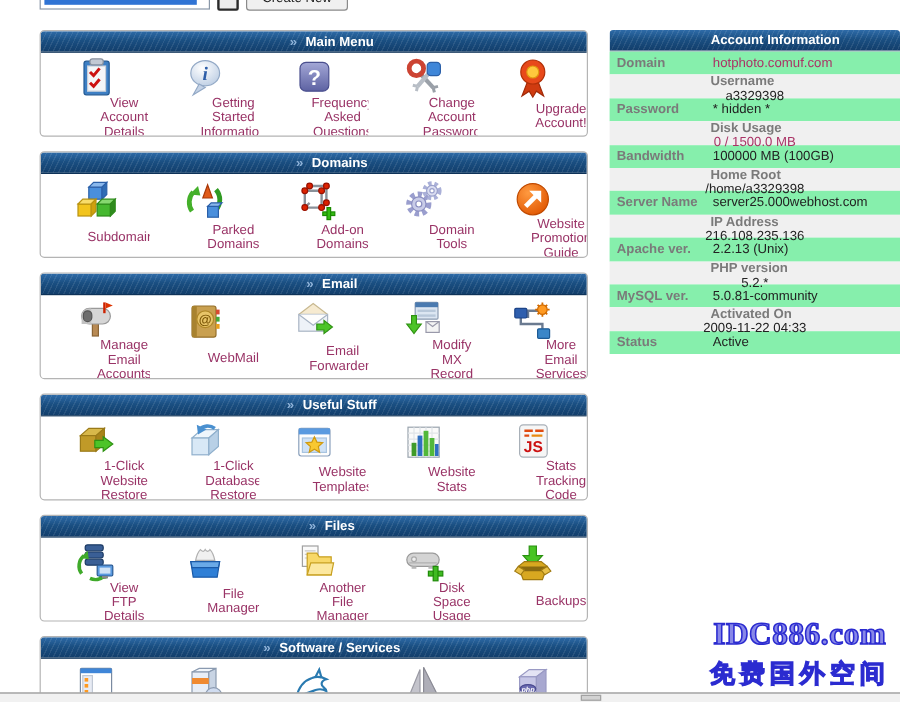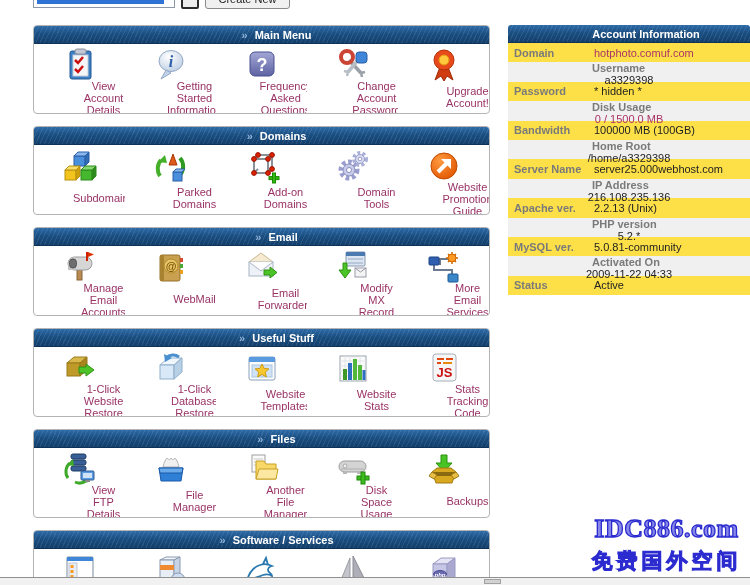--- a/index.html
+++ b/index.html
@@ -50,21 +50,21 @@
     cursor:pointer; overflow:hidden;
   }
   .icon { height:38px; display:flex; align-items:center; justify-content:center; }
   .label {
     font-size:11px; line-height:12px; color:#993366; text-align:center;
     min-height:24px; display:flex; align-items:center; padding:0 2px;margin-left:48px;
   }
   
   .right-col { position:absolute; left:508px; top:25px; width:242px; }
   .panel-header { border-radius:3px 3px 0 0; }
-  .acct-row { height:19.4px; display:flex; align-items:center; font-size:11px; background:#fde047; }
+  .acct-row { height:19.4px; display:flex; align-items:center; font-size:11px; background:#86efac; }
   .acct-row.alt { background:#f0f0f0;flex-direction:column; }
   .acct-label { width:86px; padding-left:6px; color:#7a7a7a; font-weight:bold; flex:none; }
   .acct-value { color:#222; white-space:nowrap; }
   .acct-value.accent { color:#aa3366; }
   
   .watermark { position:absolute; left:583px; top:514px; width:167px; text-align:center; pointer-events:none; }
   .wm1 {
     font-family:"Liberation Serif", serif; font-size:26px; font-weight:bold;
     color:#8888e8; -webkit-text-stroke:1.3px #2b2bd0; letter-spacing:0.5px;
   }

